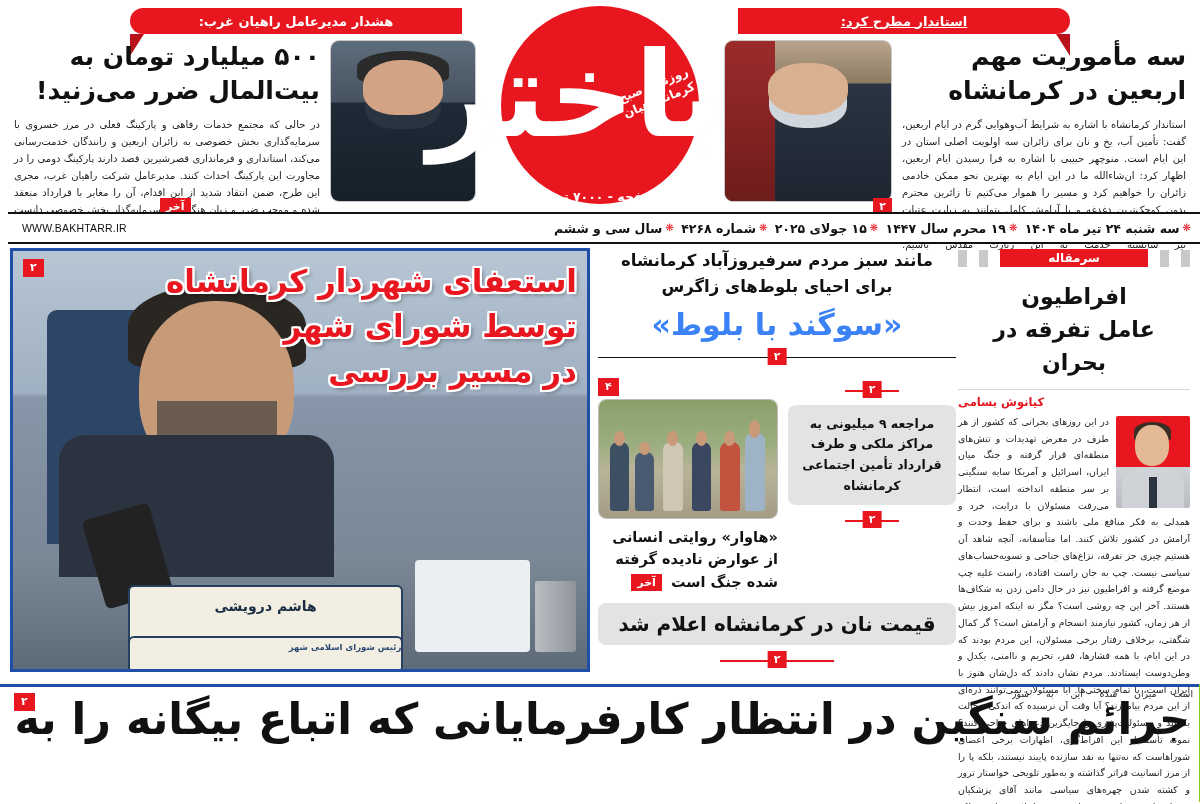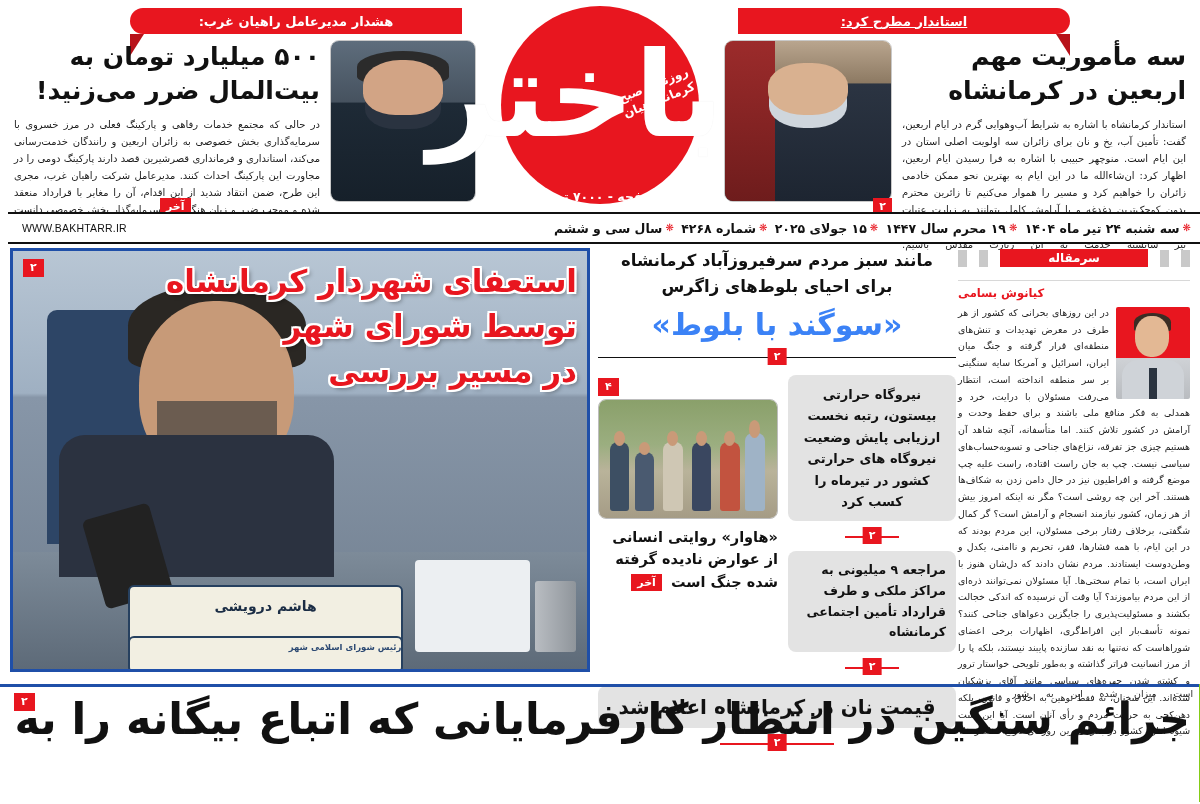--- a/index.html
+++ b/index.html
@@ -423,26 +423,25 @@
       </div>
       <div class="c-quote">«سوگند با بلوط»</div>
       <div class="rule-badge">
         <div class="line"></div>
         <span class="num">۲</span>
       </div>
 
       <div class="c-cols">
 
         <div class="c-col-right">
-          <div class="gbox">نیروگاه حرارتی بیستون، رتبه نخست ارزیابی پایش وضعیت نیروگاه های حرارتی کشور در تیرماه را کسب کرد</div>
           <div class="rule-badge short">
             <div class="line"></div>
             <span class="num">۲</span>
           </div>
-          <div class="gbox small" style="margin-top:6px;text-align:right;">مراجعه ۹ میلیونی به مراکز ملکی و طرف قرارداد تأمین اجتماعی کرمانشاه</div>
+          <div class="gbox small" style="margin-top:6px;">مراجعه ۹ میلیونی به مراکز ملکی و طرف قرارداد تأمین اجتماعی کرمانشاه</div>
           <div class="rule-badge short">
             <div class="line"></div>
             <span class="num">۲</span>
           </div>
         </div>
 
         <div class="c-col-left">
           <div style="text-align:left; margin-bottom:3px;">
             <span class="badge-num">۴</span>
           </div>
@@ -472,20 +471,22 @@
 
     <div class="edit">
       <div class="edit-top">
         <div class="blk"></div>
         <div class="blk"></div>
         <div class="edit-label">سرمقاله</div>
         <div class="blk"></div>
         <div class="blk"></div>
       </div>
       <div class="edit-head">
+        <div>افراطیون</div>
+        <div>عامل تفرقه در بحران</div>
       </div>
       <div class="edit-author">کیانوش بسامی</div>
       <div class="edit-body">
         <span class="edit-avatar">
           <span class="ph ph-avatar" style="display:block;position:absolute;inset:0;">
             <span class="hr" style="position:absolute;"></span>
             <span class="fc" style="position:absolute;"></span>
             <span class="sh" style="position:absolute;"></span>
             <span class="tie" style="position:absolute;"></span>
           </span>

